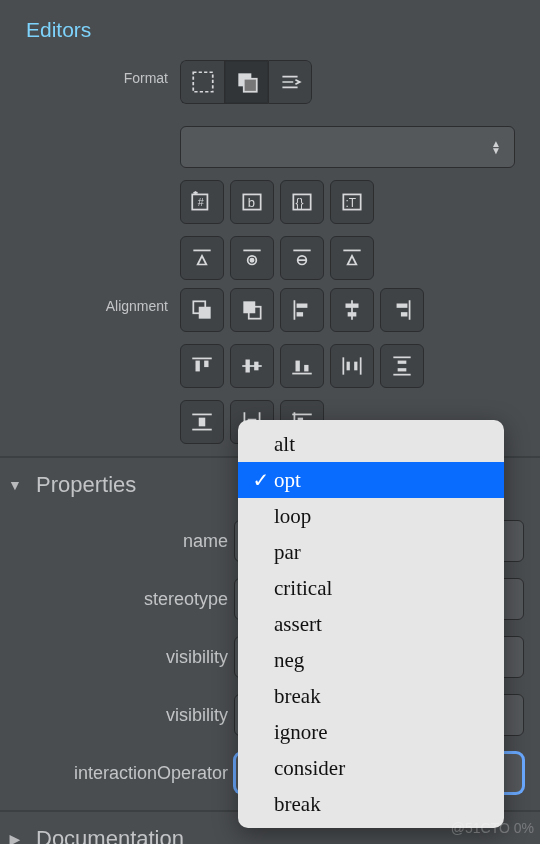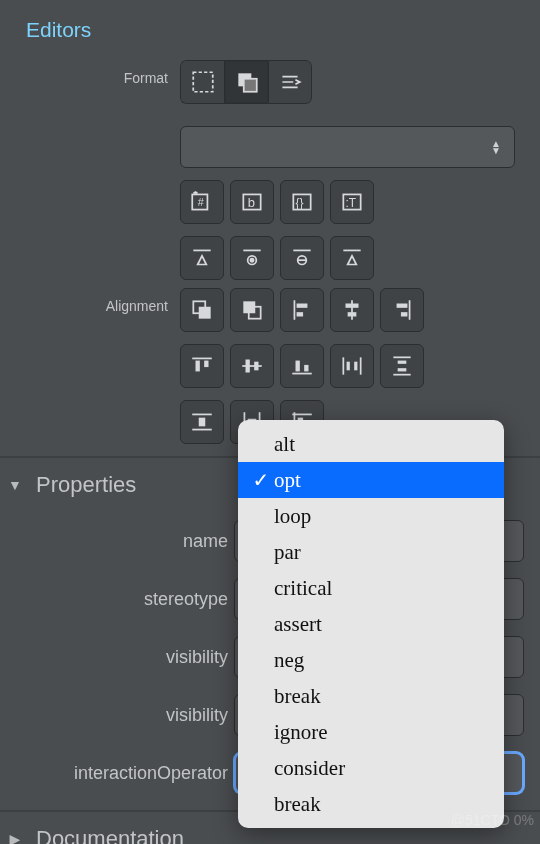--- a/index.html
+++ b/index.html
@@ -139,21 +139,21 @@
     text-align: center;
     font-size: 20px;
     color: #fff;
     visibility: hidden;
   }
   .dropdown-item.selected { background:#0a6cff; color:#fff; }
   .dropdown-item.selected .check { visibility: visible; }
   .watermark {
     position: absolute;
     right: 6px;
-    bottom: 16px;
+    bottom: 8px;
     font-size: 14px;
     color: rgba(255,255,255,.25);
     z-index: 60;
     margin-top: 40px;
   }
   .spacer-block{height:8px;}
 </style>
 </head>
 <body>
 

